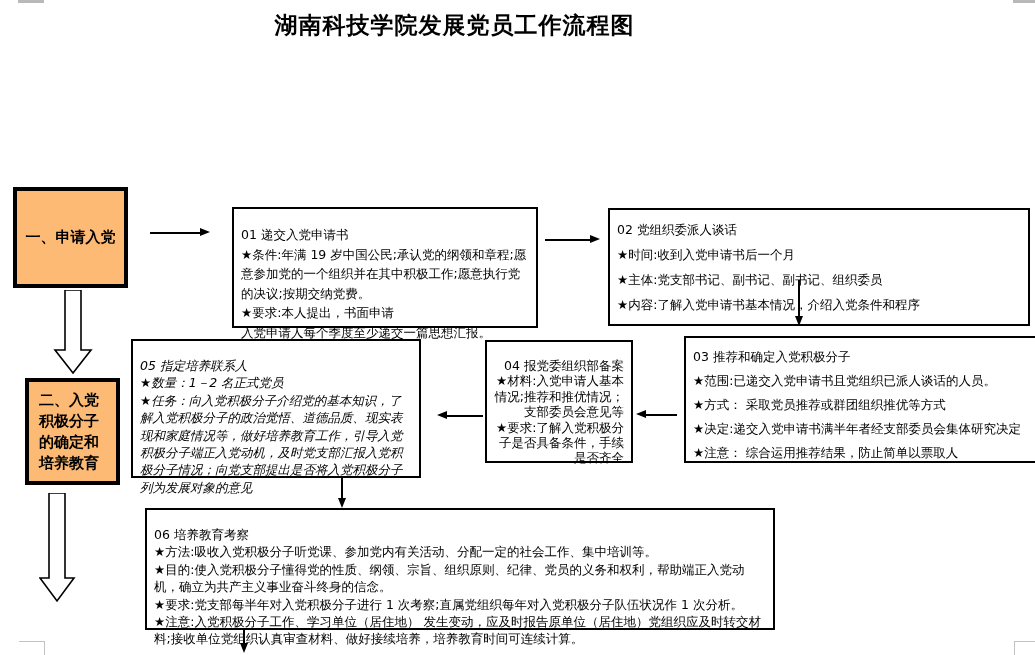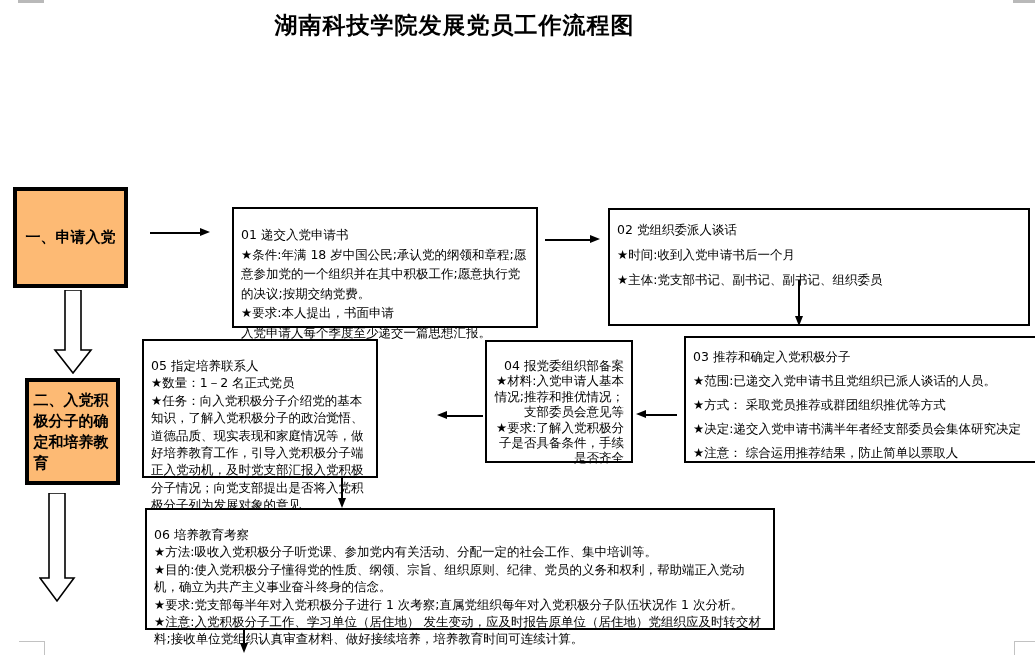--- a/index.html
+++ b/index.html
@@ -13,33 +13,33 @@
     font-size:23px;font-weight:bold;letter-spacing:1px;
   }
   
   .stagebox{
     position:absolute;border:4px solid #000;background:#fdba74;
     display:flex;align-items:center;justify-content:center;
     font-weight:bold;font-size:15px;line-height:21px;text-align:left;
     box-sizing:border-box;
   }
   #stagebox1{left:13px;top:187px;width:115px;height:101px;}
-  #stagebox2{left:25px;top:378px;width:95px;height:107px;padding:4px;}
+  #stagebox2{left:25px;top:378px;width:95px;height:107px;padding:10px;}
   #stagebox2 .lbl{width:78px;}
   
   .fbox{
     position:absolute;border:2px solid #000;background:#fff;box-sizing:border-box;
     font-size:12.5px;padding:16px 7px;
   }
   .fbox .t{white-space:nowrap;}
   #box01{left:232px;top:207px;width:306px;height:121px;line-height:19.5px;}
   #box02{left:608px;top:208px;width:422px;height:118px;line-height:25px;padding-top:7px;}
   #box03{left:684px;top:336px;width:355px;height:127px;line-height:24px;padding-top:7px;}
   #box04{left:485px;top:340px;width:148px;height:123px;line-height:15.4px;text-align:right;}
-  #box05{left:142px;top:339px;width:236px;height:139px;line-height:17.4px;}
+  #box05{left:131px;top:339px;width:290px;height:139px;line-height:17.4px;font-style:italic;}
   #box06{left:145px;top:508px;width:630px;height:122px;line-height:17.4px;}
   
   .hline{position:absolute;height:0;border-top:2px solid #000;}
   .vline{position:absolute;width:0;border-left:2px solid #000;}
   .ah{position:absolute;width:0;height:0;}
   .ah.right{border-left:10px solid #000;border-top:4.5px solid transparent;border-bottom:4.5px solid transparent;}
   .ah.left{border-right:10px solid #000;border-top:4.5px solid transparent;border-bottom:4.5px solid transparent;}
   .ah.down{border-top:10px solid #000;border-left:4.5px solid transparent;border-right:4.5px solid transparent;}
   
   .hollow{position:absolute;}
@@ -73,29 +73,30 @@
   <svg class="hollow" style="left:52px;top:290px;" width="42" height="84">
     <polygon points="13,0 29,0 29,60 39,60 21,83 3,60 13,60" fill="#ffffff" stroke="#000000" stroke-width="1.6"></polygon>
   </svg>
 
   <svg class="hollow" style="left:39px;top:493px;" width="38" height="110">
     <polygon points="10,0 26,0 26,85 35,85 18,108 1,85 10,85" fill="#ffffff" stroke="#000000" stroke-width="1.6"></polygon>
   </svg>
 
   <div class="fbox" id="box01">
     <div class="t">01 递交入党申请书</div>
-    <div>★条件:年满 18 岁中国公民;承认党的纲领和章程;愿意参加党的一个组织并在其中积极工作;愿意执行党的决议;按期交纳党费。</div>
+    <div>★条件:年满 19 岁中国公民;承认党的纲领和章程;愿意参加党的一个组织并在其中积极工作;愿意执行党的决议;按期交纳党费。</div>
     <div>★要求:本人提出，书面申请</div>
     <div>入党申请人每个季度至少递交一篇思想汇报。</div>
   </div>
 
   <div class="fbox" id="box02">
     <div class="t">02 党组织委派人谈话</div>
     <div>★时间:收到入党申请书后一个月</div>
     <div>★主体:党支部书记、副书记、副书记、组织委员</div>
+    <div>★内容:了解入党申请书基本情况，介绍入党条件和程序</div>
   </div>
 
   <div class="fbox" id="box03">
     <div class="t">03 推荐和确定入党积极分子</div>
     <div>★范围:已递交入党申请书且党组织已派人谈话的人员。</div>
     <div>★方式： 采取党员推荐或群团组织推优等方式</div>
     <div>★决定:递交入党申请书满半年者经支部委员会集体研究决定</div>
     <div>★注意： 综合运用推荐结果，防止简单以票取人</div>
   </div>
 

